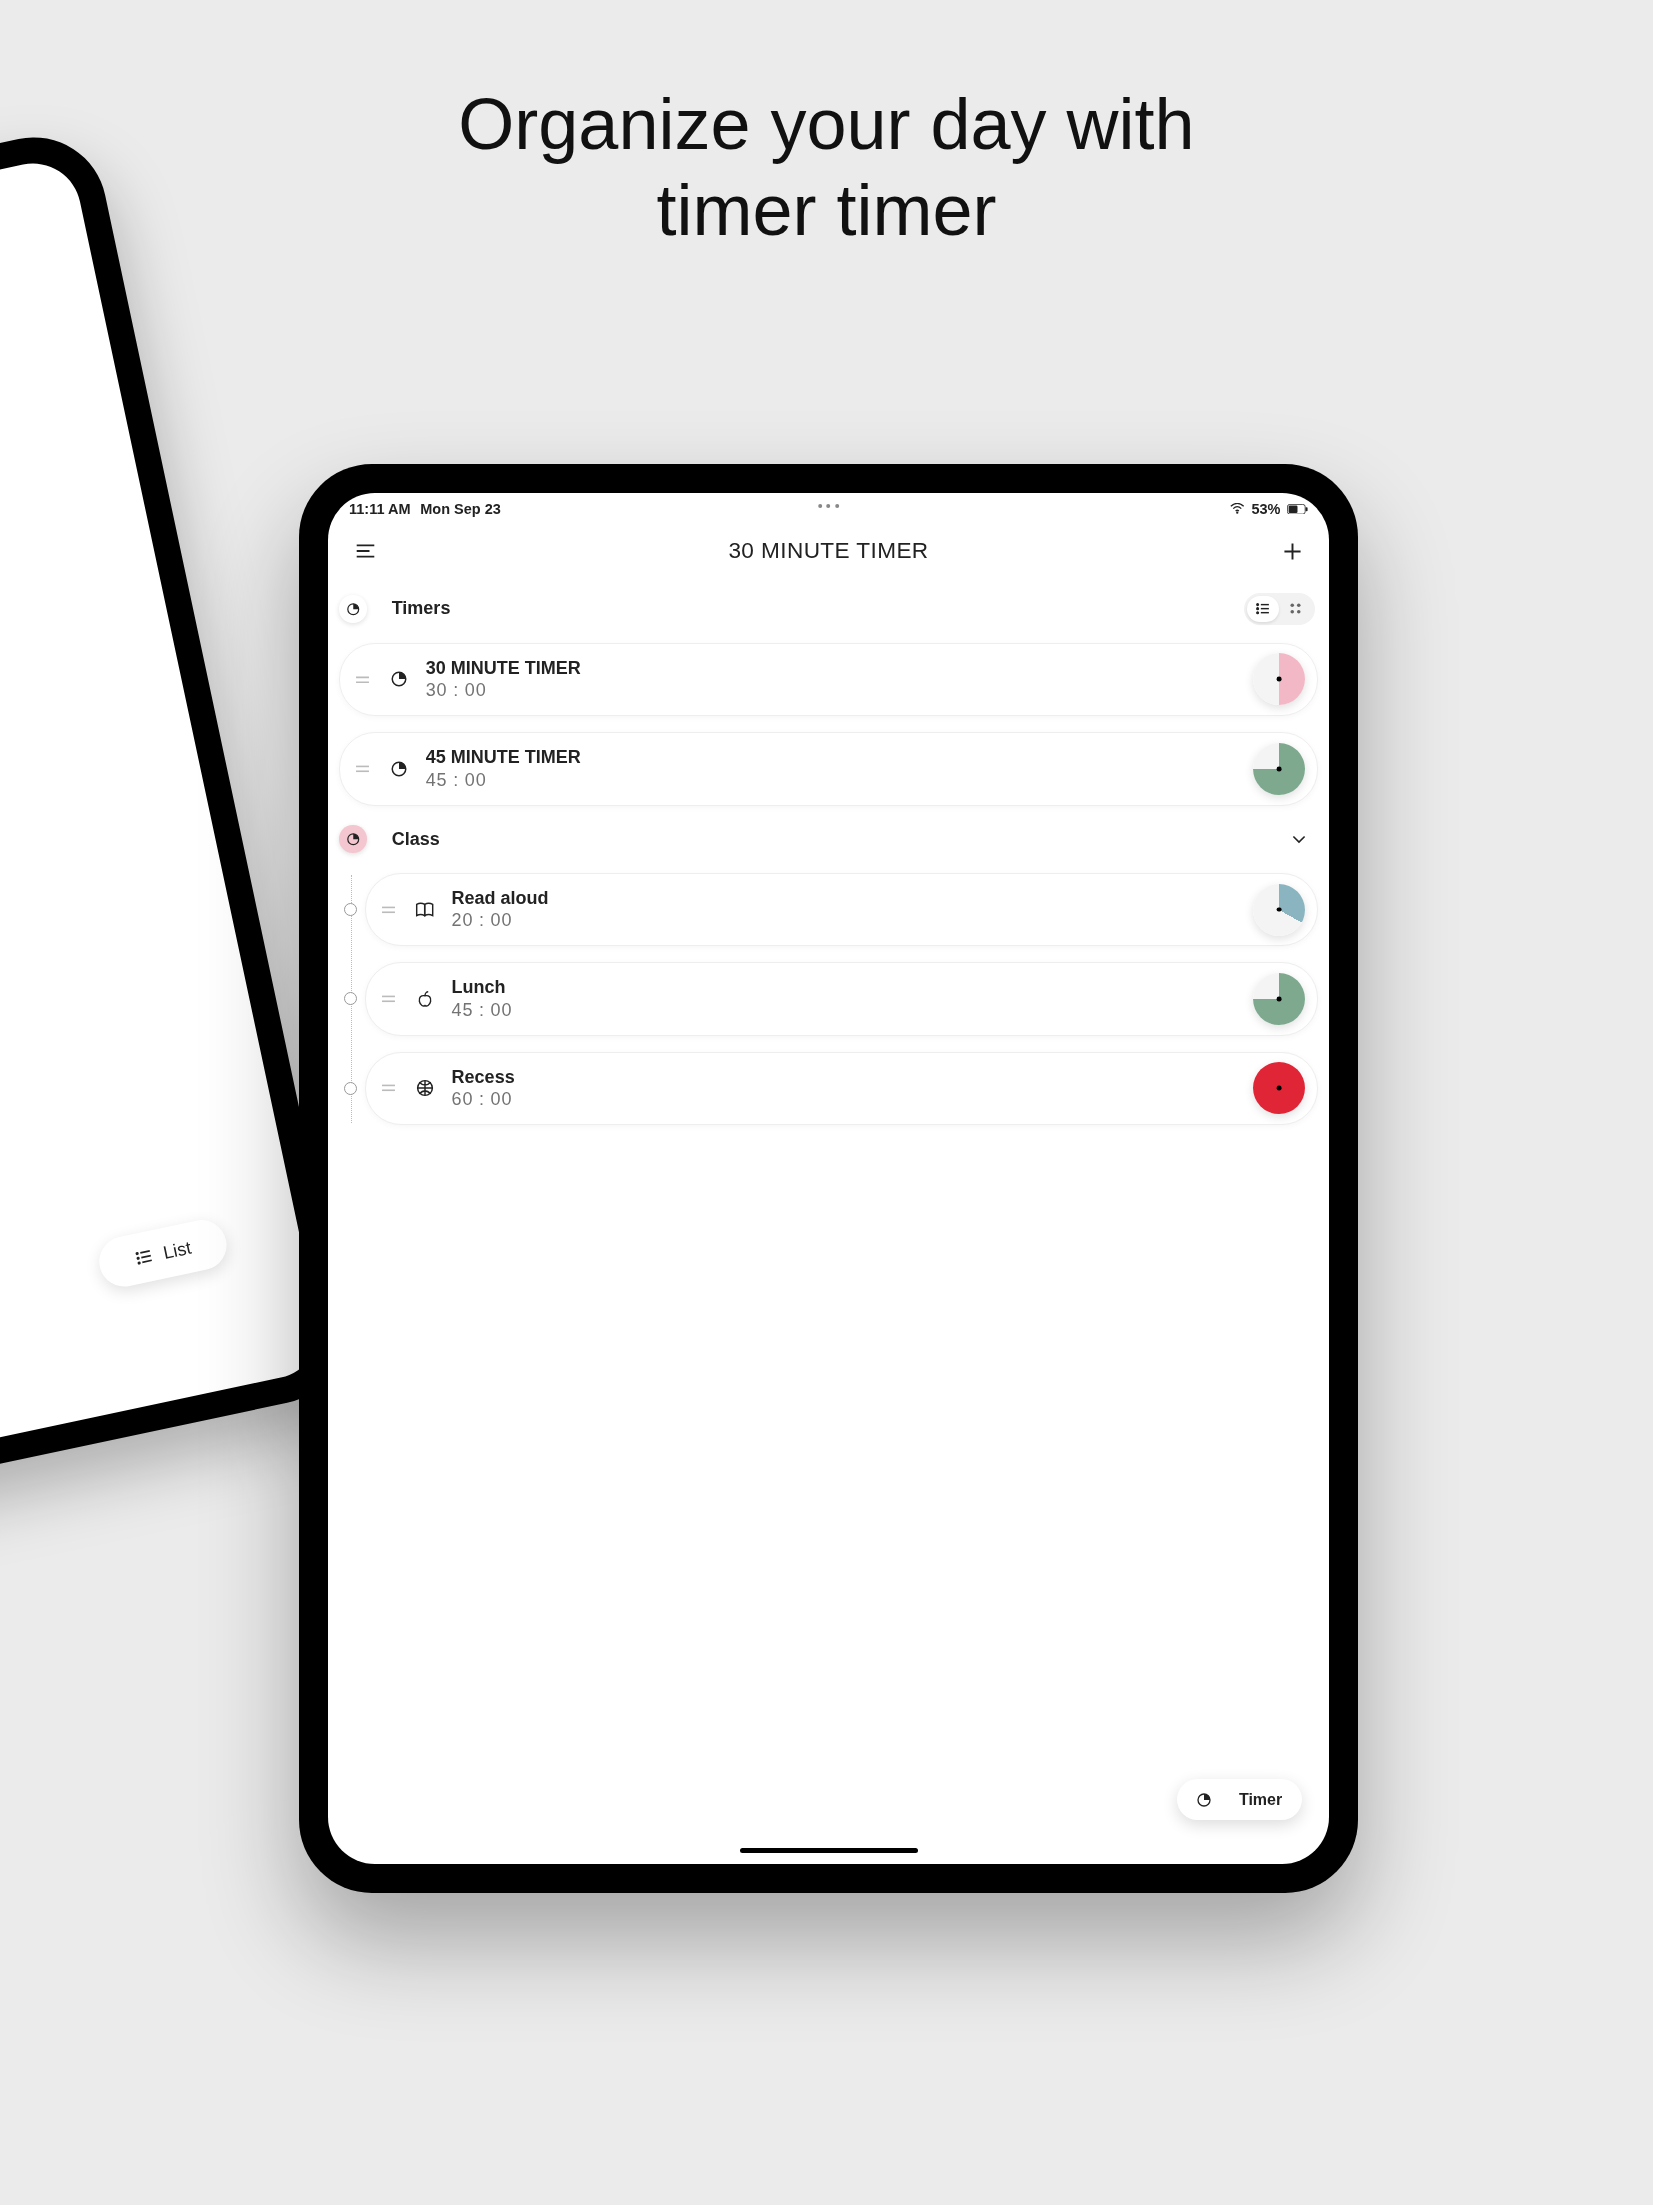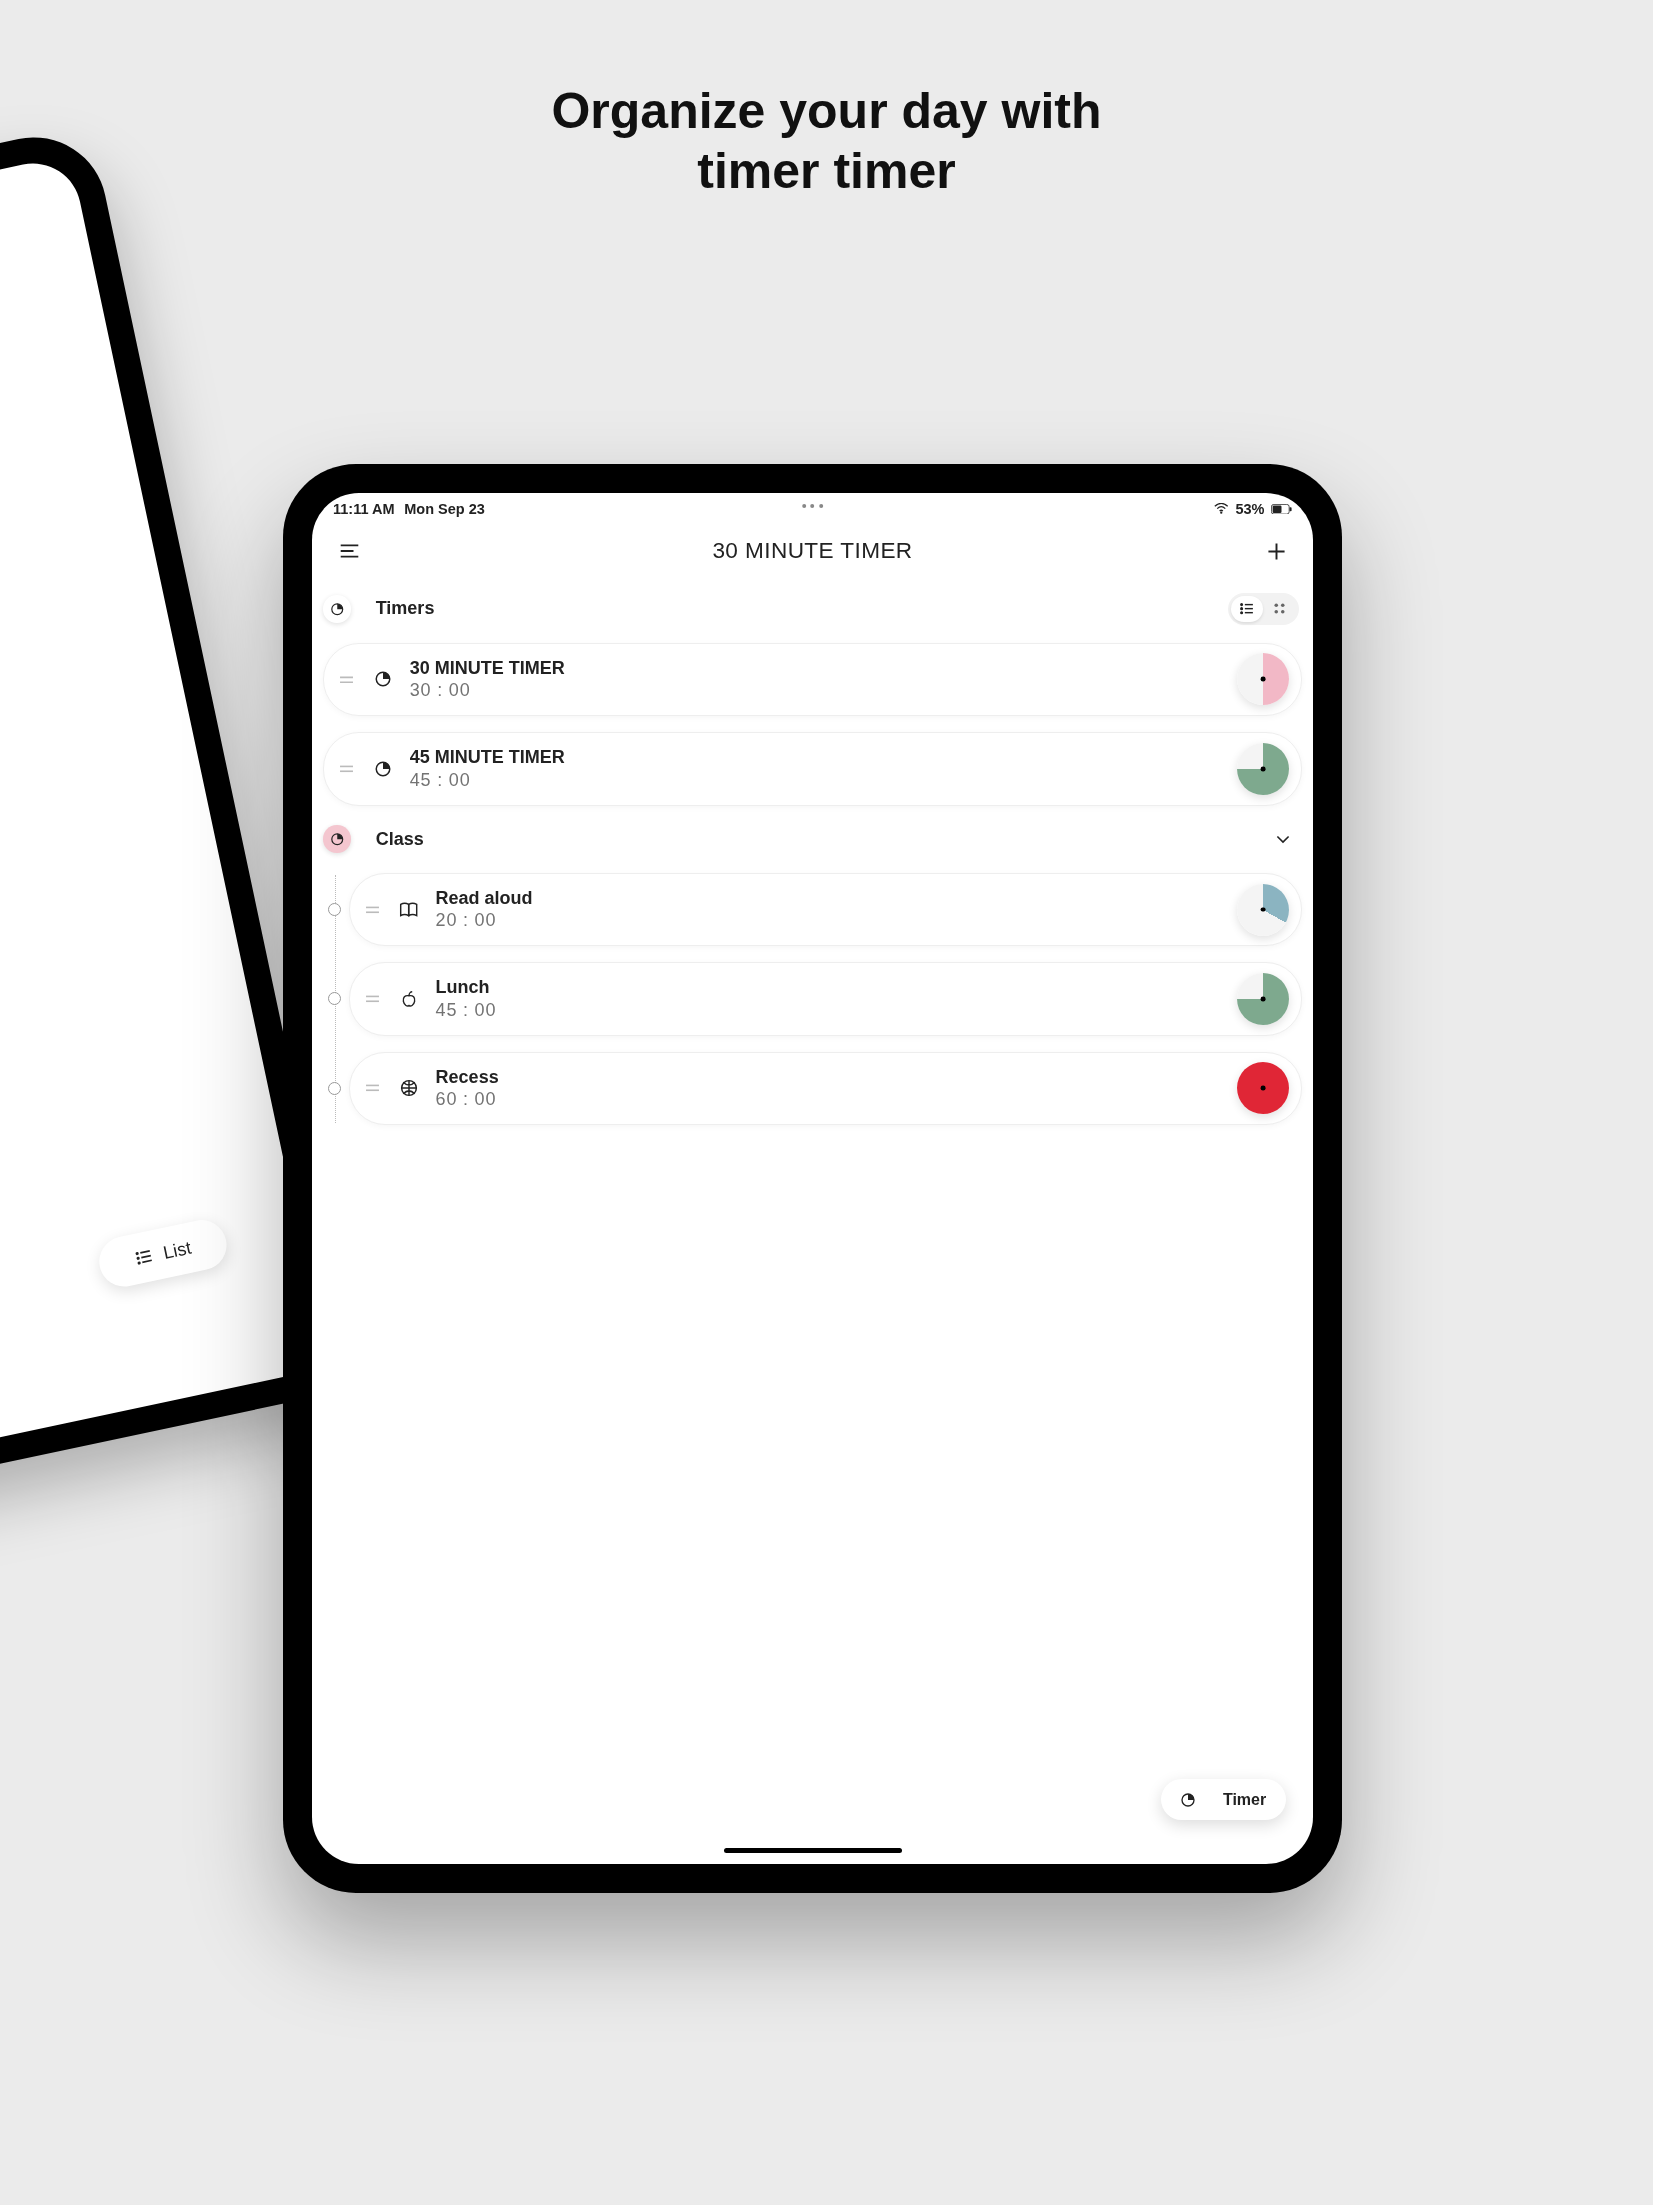--- a/index.html
+++ b/index.html
@@ -13,22 +13,22 @@
     overflow: hidden;
   }
   
 
   .promo-title {
     position: absolute;
     top: 81px;
     left: 0;
     width: 100%;
     text-align: center;
-    font-size: 50px;
-    font-weight: 700;
+    font-size: 72px;
+    font-weight: 400;
     color: #111;
     line-height: 1.2;
   }
 
   
   .bg-tablet {
     position: absolute;
     top: 202px;
     left: -654px;
     width: 888px;
@@ -59,21 +59,21 @@
     gap: 9.7px;
     font-size: 18px;
     font-weight: 500;
     color: #222;
   }
 
   
   .tablet {
     position: absolute;
     top: 464px;
-    left: 283px;
+    left: 299px;
     width: 1059px;
     height: 1429px;
     background: #000;
     border-radius: 73px;
     box-shadow: 0 48px 97px rgba(0,0,0,.3);
   }
   .tablet .screen {
     position: absolute;
     inset: 29px;
     background: #fff;

